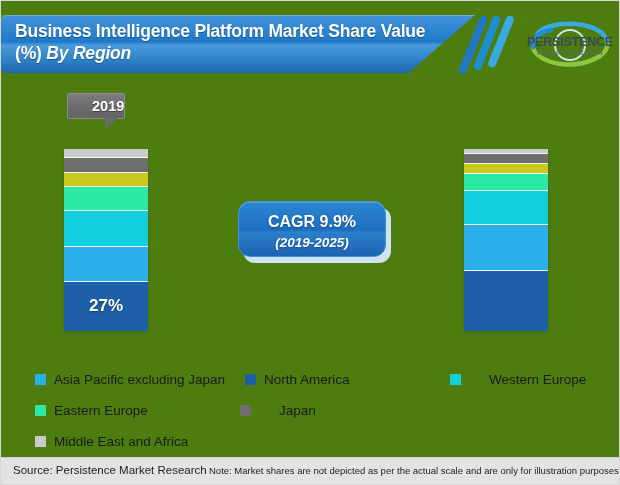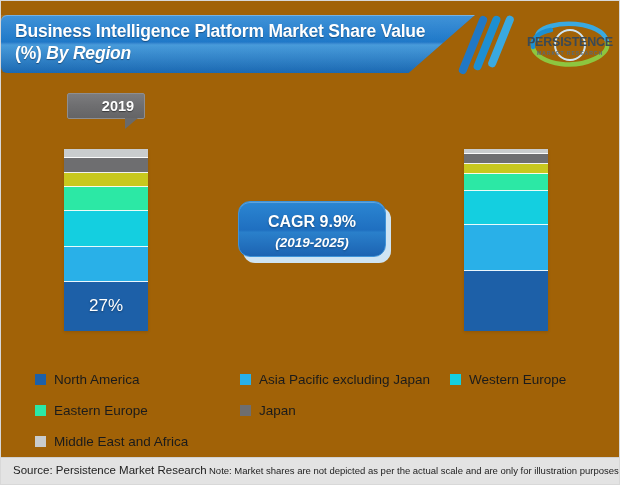--- a/index.html
+++ b/index.html
@@ -7,21 +7,21 @@
     padding: 0;
     background: #ffffff;
   }
   body {
     font-family: "Liberation Sans", sans-serif;
   }
   #infographic {
     position: relative;
     width: 620px;
     height: 485px;
-    background: #a16207;
+    background: #4d7c0f;
     border: 1px solid #d8d8d8;
     box-sizing: border-box;
     overflow: hidden;
   }
 
   
   .header {
     position: absolute;
     left: 0;
     top: 14px;
@@ -88,21 +88,21 @@
     left: 524px;
     top: 4px;
     width: 90px;
     height: 54px;
   }
   .logo svg { display: block; }
 
   
   .year-callout {
     position: absolute;
-    width: 78px;
+    width: 58px;
     height: 26px;
     background: linear-gradient(180deg, #7c7c7e 0%, #6e6e70 50%, #646466 100%);
     border: 1px solid #8e8e90;
     border-radius: 2px;
     box-sizing: border-box;
     padding-left: 24px;
   }
   .year-callout .year-text {
     display: block;
     text-align: center;
@@ -143,21 +143,21 @@
   .bar-seg:last-child { border-bottom: none; }
   .seg-label {
     position: absolute;
     left: 0;
     right: 0;
     top: 50%;
     transform: translateY(-50%);
     text-align: center;
     color: #ffffff;
     font-size: 17px;
-    font-weight: normal;
+    font-weight: bold;
     text-shadow: 0 1px 2px rgba(0,0,0,0.35);
   }
 
   
   .cagr-wrap {
     position: absolute;
     left: 237px;
     top: 200px;
     width: 153px;
     height: 62px;
@@ -216,21 +216,21 @@
     display: flex;
     height: 31px;
     align-items: center;
   }
   .legend-item {
     display: flex;
     align-items: center;
   }
   .legend-item.c1 { width: 205px; }
   .legend-item.c2 { width: 210px; }
-  .legend-item.c3 { width: 145px; }
+  .legend-item.c3 { width: 145px; gap: 20px; }
   .legend-swatch {
     width: 11px;
     height: 11px;
     margin-right: 8px;
     flex: 0 0 auto;
   }
   .legend-label {
     color: #1b1b1b;
     font-size: 13.5px;
     line-height: 14px;
@@ -324,27 +324,27 @@
   <div class="cagr-wrap">
     <div class="cagr-shadow"></div>
     <div class="cagr-box">
       <span class="cagr-main">CAGR 9.9%</span>
       <span class="cagr-sub">(2019-2025)</span>
     </div>
   </div>
 
   <div class="legend">
       <div class="legend-row">
+        <div class="legend-item c2">
+          <span class="legend-swatch" style="background: rgb(41, 176, 232);"></span>
+          <span class="legend-label">Asia Pacific excluding Japan</span>
+        </div>
         <div class="legend-item c1">
           <span class="legend-swatch" style="background: rgb(29, 96, 168);"></span>
           <span class="legend-label">North America</span>
-        </div>
-        <div class="legend-item c2">
-          <span class="legend-swatch" style="background: rgb(41, 176, 232);"></span>
-          <span class="legend-label">Asia Pacific excluding Japan</span>
         </div>
         <div class="legend-item c3">
           <span class="legend-swatch" style="background: rgb(20, 207, 224);"></span>
           <span class="legend-label">Western Europe</span>
         </div>
       </div>
       <div class="legend-row">
         <div class="legend-item c1">
           <span class="legend-swatch" style="background: rgb(44, 232, 165);"></span>
           <span class="legend-label">Eastern Europe</span>

